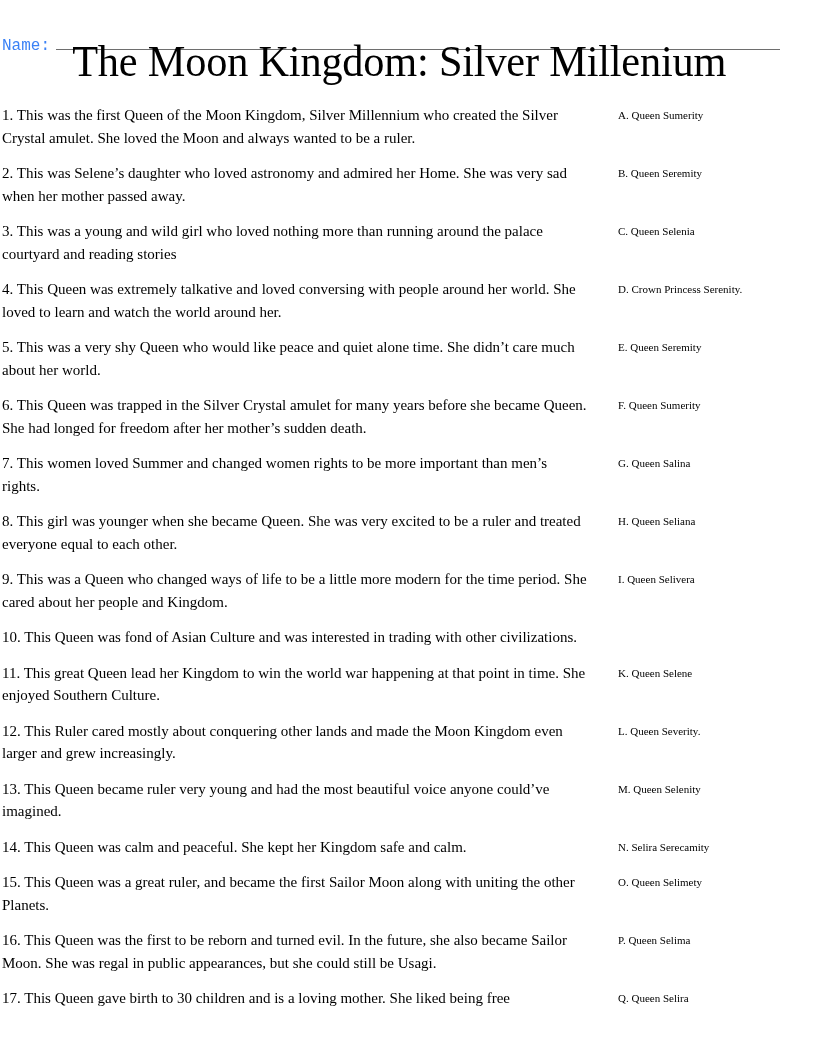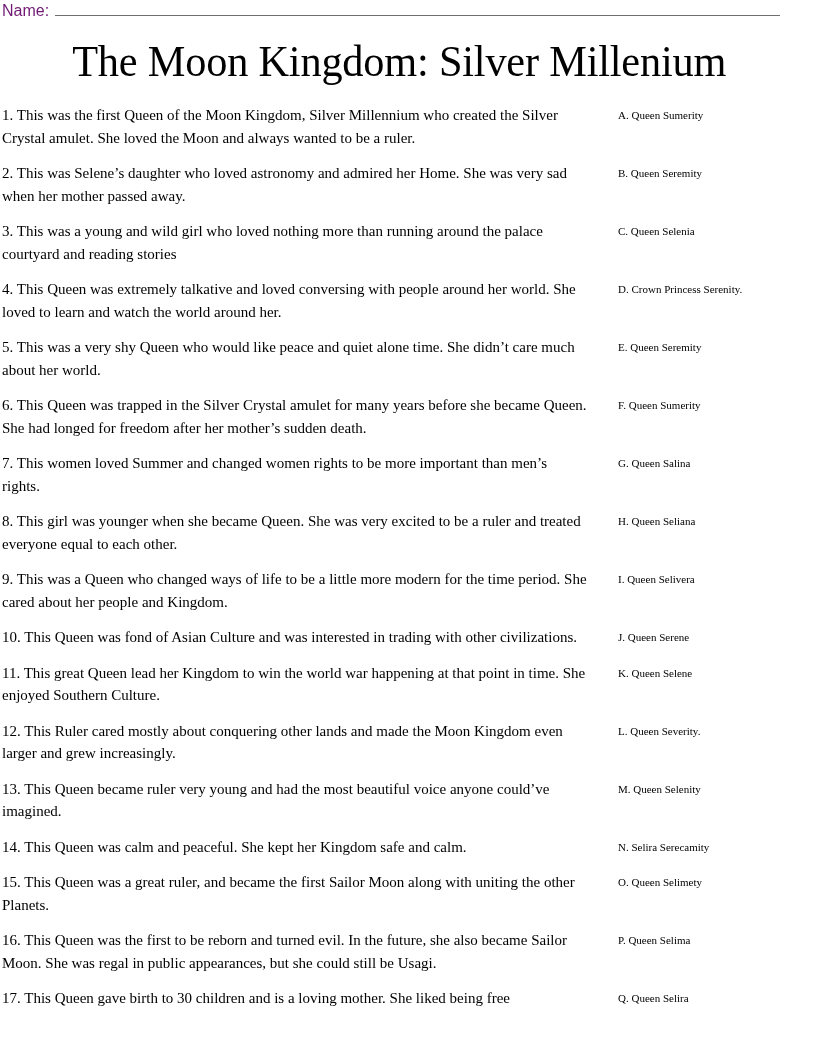--- a/index.html
+++ b/index.html
@@ -25,25 +25,26 @@
   }
 
   
   .name-row {
     display: flex;
     align-items: baseline;
     height: 24px;
     padding-top: 2px;
   }
   .name-label {
-    font-family: Liberation Sans, sans-serif;
+    font-family: Liberation Mono, monospace;
     font-size: 16px;
     line-height: 18px;
     white-space: nowrap;
-    color: #701a75;
+    color: #3b82f6;
+    margin-top: 35px;
   }
   .name-blank {
     flex: 1 1 auto;
     margin-left: 6px;
     margin-right: 22px;
     border-bottom: 1px solid #6e6e6e;
     height: 13px;
   }
 
   
@@ -133,21 +134,20 @@
       <div class="row">
         <div class="q-cell"><span>8.</span> <span>This girl was younger when she became Queen. She was very excited to be a ruler and treated everyone equal to each other.</span></div>
         <div class="a-cell"><span>H.</span> <span>Queen Seliana</span></div>
       </div>
       <div class="row">
         <div class="q-cell"><span>9.</span> <span>This was a Queen who changed ways of life to be a little more modern for the time period. She cared about her people and Kingdom.</span></div>
         <div class="a-cell"><span>I.</span> <span>Queen Selivera</span></div>
       </div>
       <div class="row">
         <div class="q-cell"><span>10.</span> <span>This Queen was fond of Asian Culture and was interested in trading with other civilizations.</span></div>
-        <div class="a-cell"><span>J.</span> <span>Queen Serene</span></div>
       </div>
       <div class="row">
         <div class="q-cell"><span>11.</span> <span>This great Queen lead her Kingdom to win the world war happening at that point in time. She enjoyed Southern Culture.</span></div>
         <div class="a-cell"><span>K.</span> <span>Queen Selene</span></div>
       </div>
       <div class="row">
         <div class="q-cell"><span>12.</span> <span>This Ruler cared mostly about conquering other lands and made the Moon Kingdom even larger and grew increasingly.</span></div>
         <div class="a-cell"><span>L.</span> <span>Queen Severity.</span></div>
       </div>
       <div class="row">

